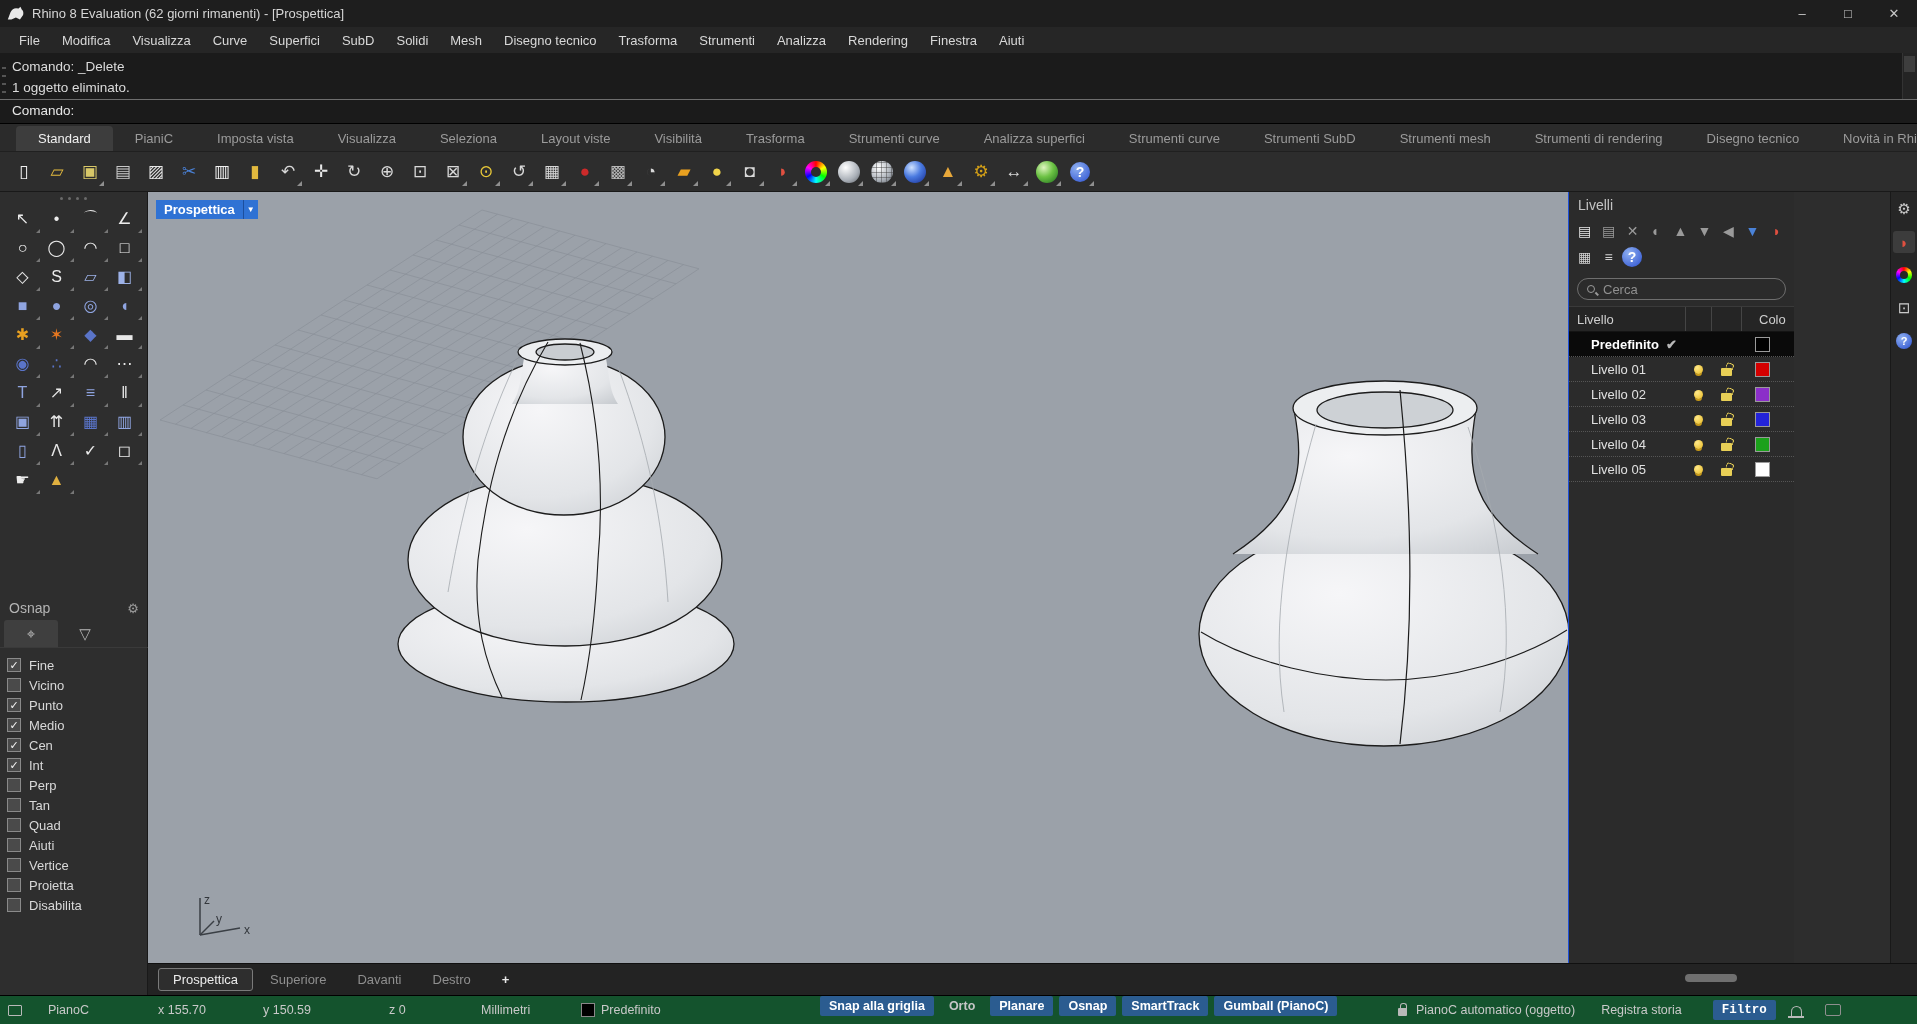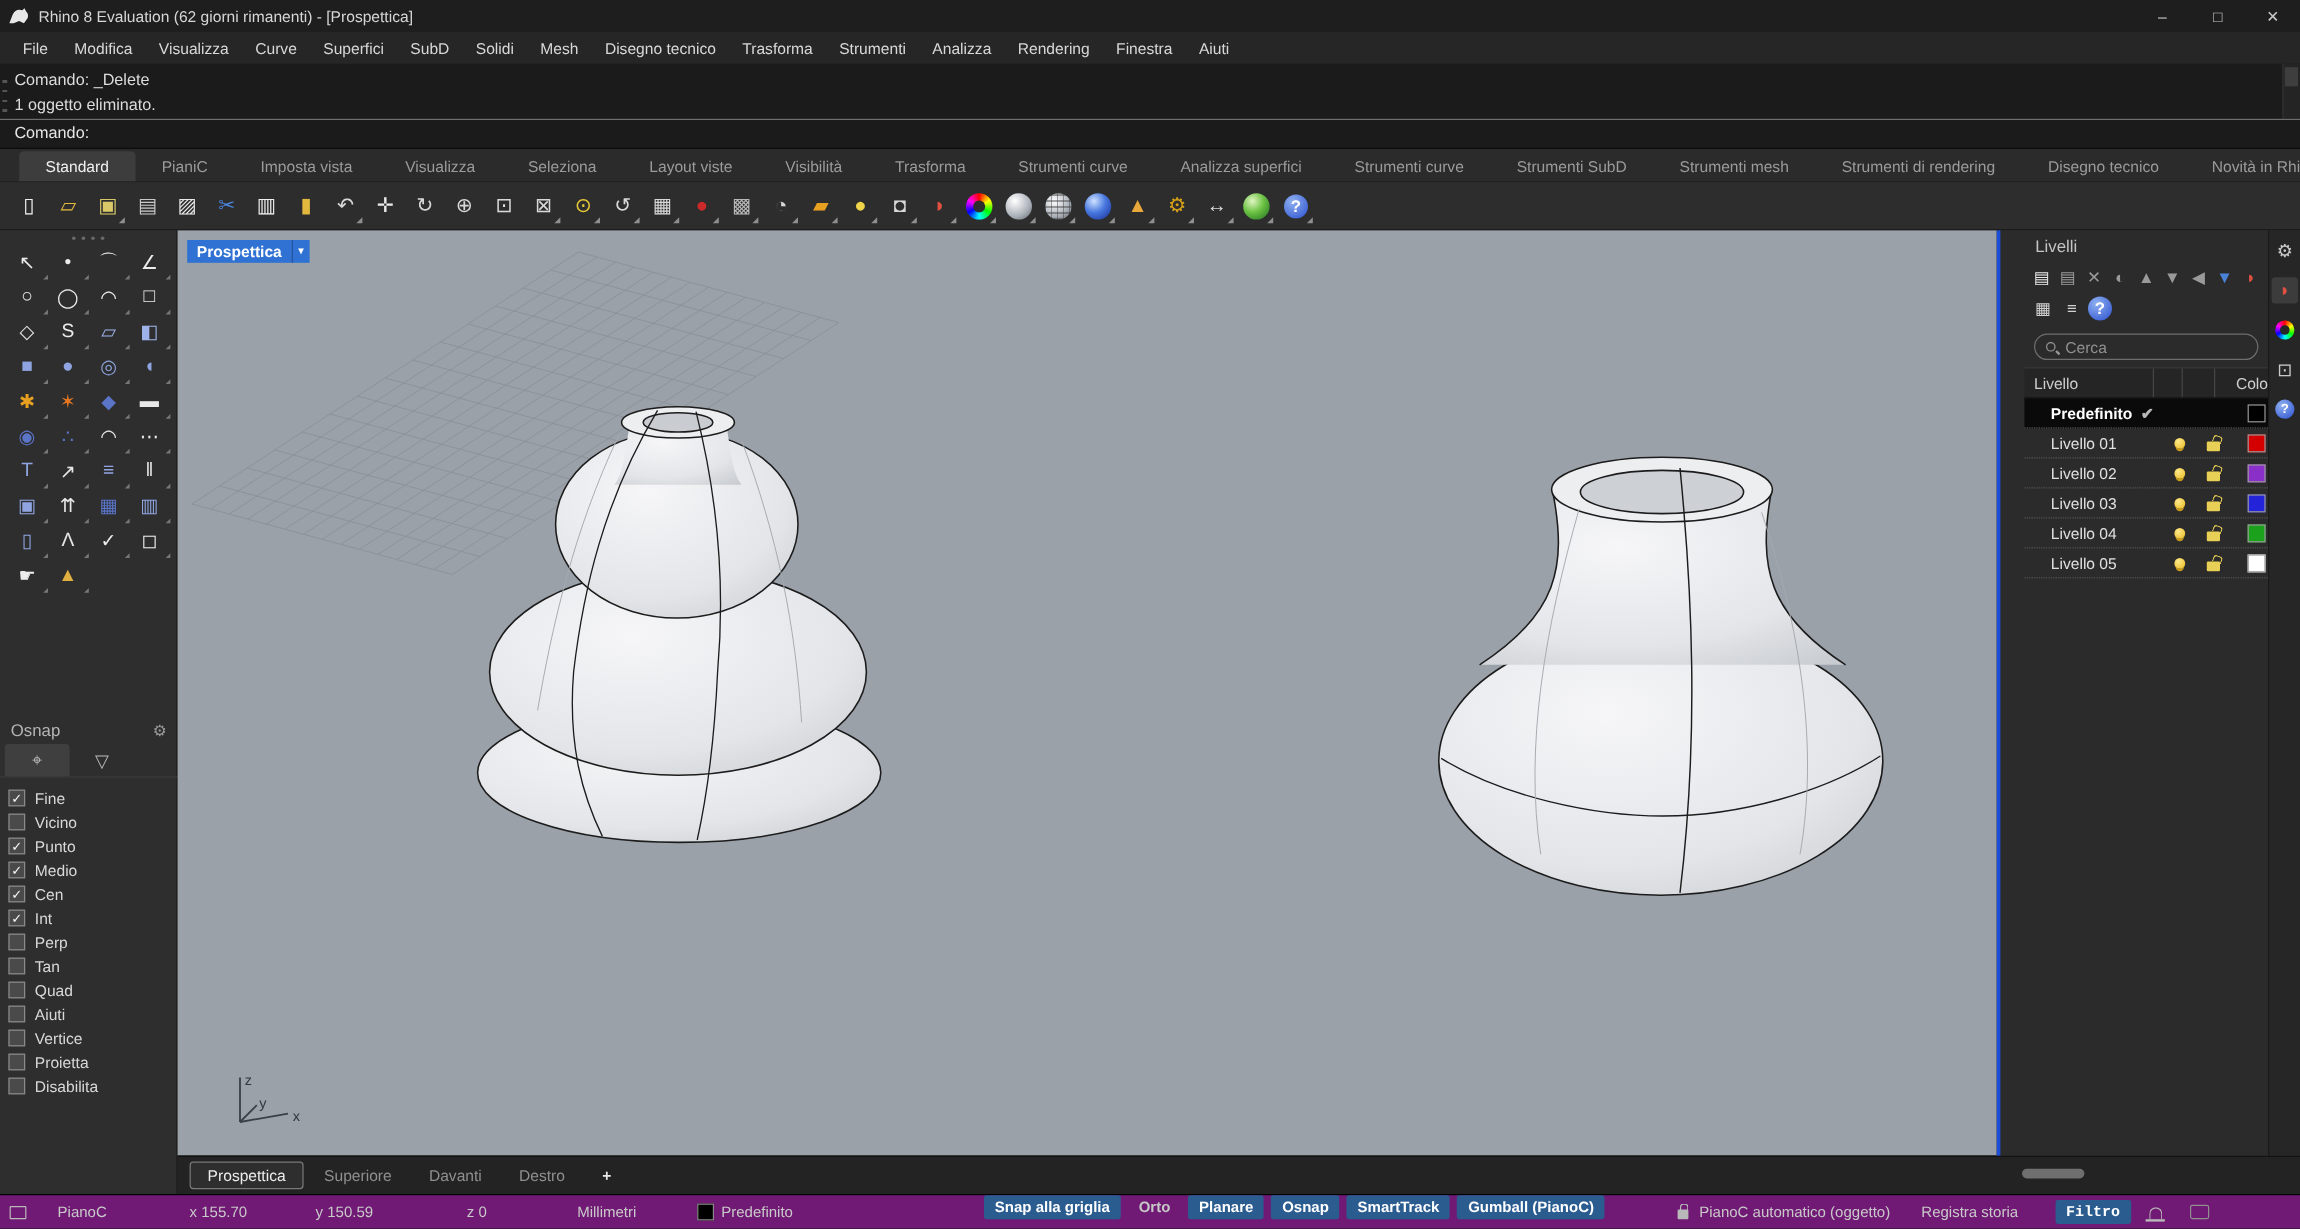--- a/index.html
+++ b/index.html
@@ -99,22 +99,22 @@
   .ax{font-size:12px;fill:#33373c;font-family:"Liberation Sans",sans-serif;}
 
   
   .vptabs{position:absolute;left:148px;top:963px;width:1516px;height:32px;background:#232323;
           display:flex;align-items:center;padding-left:10px;gap:3px;border-top:1px solid #101010;}
   .vtab{padding:3px 14px;color:#8f8f8f;}
   .vtab.active{border:1px solid #7a7a7a;border-radius:3px;background:#2e2e2e;color:#ececec;}
   .vtab.plus{color:#e8e8e8;font-weight:bold;}
 
   
-  .layers{position:absolute;left:1664px;top:192px;width:226px;height:771px;background:#2b2b2b;
-          border-left:3px solid #1d4ed8;padding-left:20px;}
+  .layers{position:absolute;left:1568px;top:192px;width:226px;height:771px;background:#2b2b2b;
+          border-left:1px solid #1d4ed8;}
   .lp-head{height:26px;display:flex;align-items:center;padding:0 9px;color:#c4c4c4;font-size:14px;}
   .lp-tools{display:flex;align-items:center;padding:0 5px;gap:3px;height:26px;}
   .lt{width:21px;text-align:center;font-size:14px;}
   .lp-search{margin:8px 8px 6px 8px;height:22px;border:1px solid #6e6e6e;border-radius:12px;
              display:flex;align-items:center;padding:0 9px;gap:6px;}
   .mag{width:8px;height:8px;border:1.5px solid #9a9a9a;border-radius:50%;position:relative;flex:none;}
   .mag::after{content:"";position:absolute;left:7px;top:7px;width:4px;height:1.5px;
               background:#9a9a9a;transform:rotate(45deg);}
   .lp-search input{background:transparent;border:none;outline:none;color:#ddd;width:150px;
                    font-size:13px;font-family:"Liberation Sans",sans-serif;}
@@ -147,21 +147,21 @@
          padding-top:6px;gap:11px;}
   .stab{width:22px;height:22px;display:flex;align-items:center;justify-content:center;
         font-size:15px;color:#b0b0b0;}
   .stab.active{background:#3c3c3c;border-radius:3px;}
   .panel-bottom{position:absolute;left:1664px;top:963px;width:253px;height:32px;background:#232323;
                 border-top:1px solid #101010;}
   .hscroll{position:absolute;left:21px;top:10px;width:52px;height:8px;background:#6f6f6f;
            border-radius:4px;}
 
   
-  .statusbar{position:absolute;left:0;top:995px;width:100%;height:29px;background:#701a75;
+  .statusbar{position:absolute;left:0;top:995px;width:100%;height:29px;background:#14532d;
              border-top:1px solid #000;font-size:12.5px;color:#c9c9c9;}
   .sb-left{position:absolute;left:8px;top:0;height:100%;display:flex;align-items:center;}
   .disp{width:14px;height:11px;border:1.5px solid #b9b9b9;border-radius:1px;}
   .sb-cplane{margin-left:26px;width:80px;}
   .sb-x{margin-left:30px;width:105px;}
   .sb-y{width:118px;}
   .sb-z{margin-left:8px;width:85px;}
   .sb-units{margin-left:7px;width:100px;}
   .sb-layer{display:flex;align-items:center;gap:6px;}
   .sb-swatch{width:14px;height:14px;background:#000;border:1px solid #888;}

